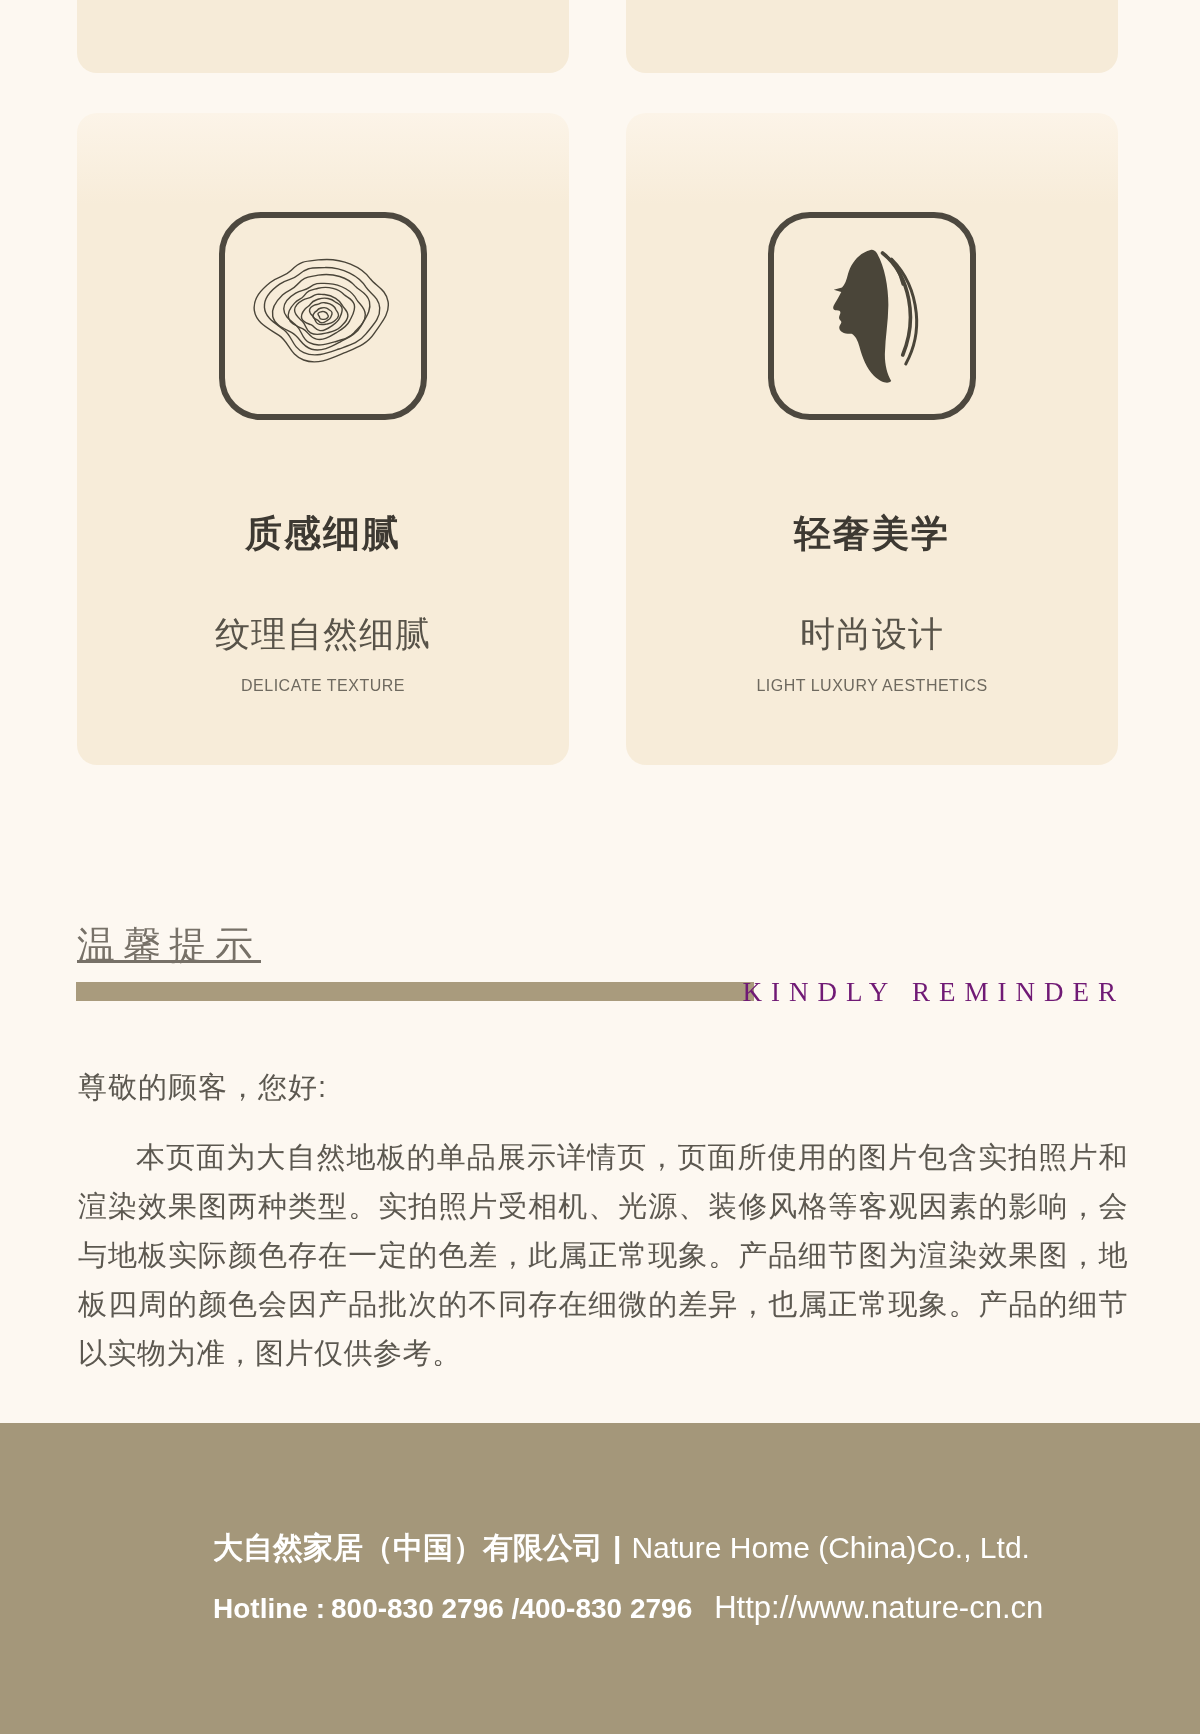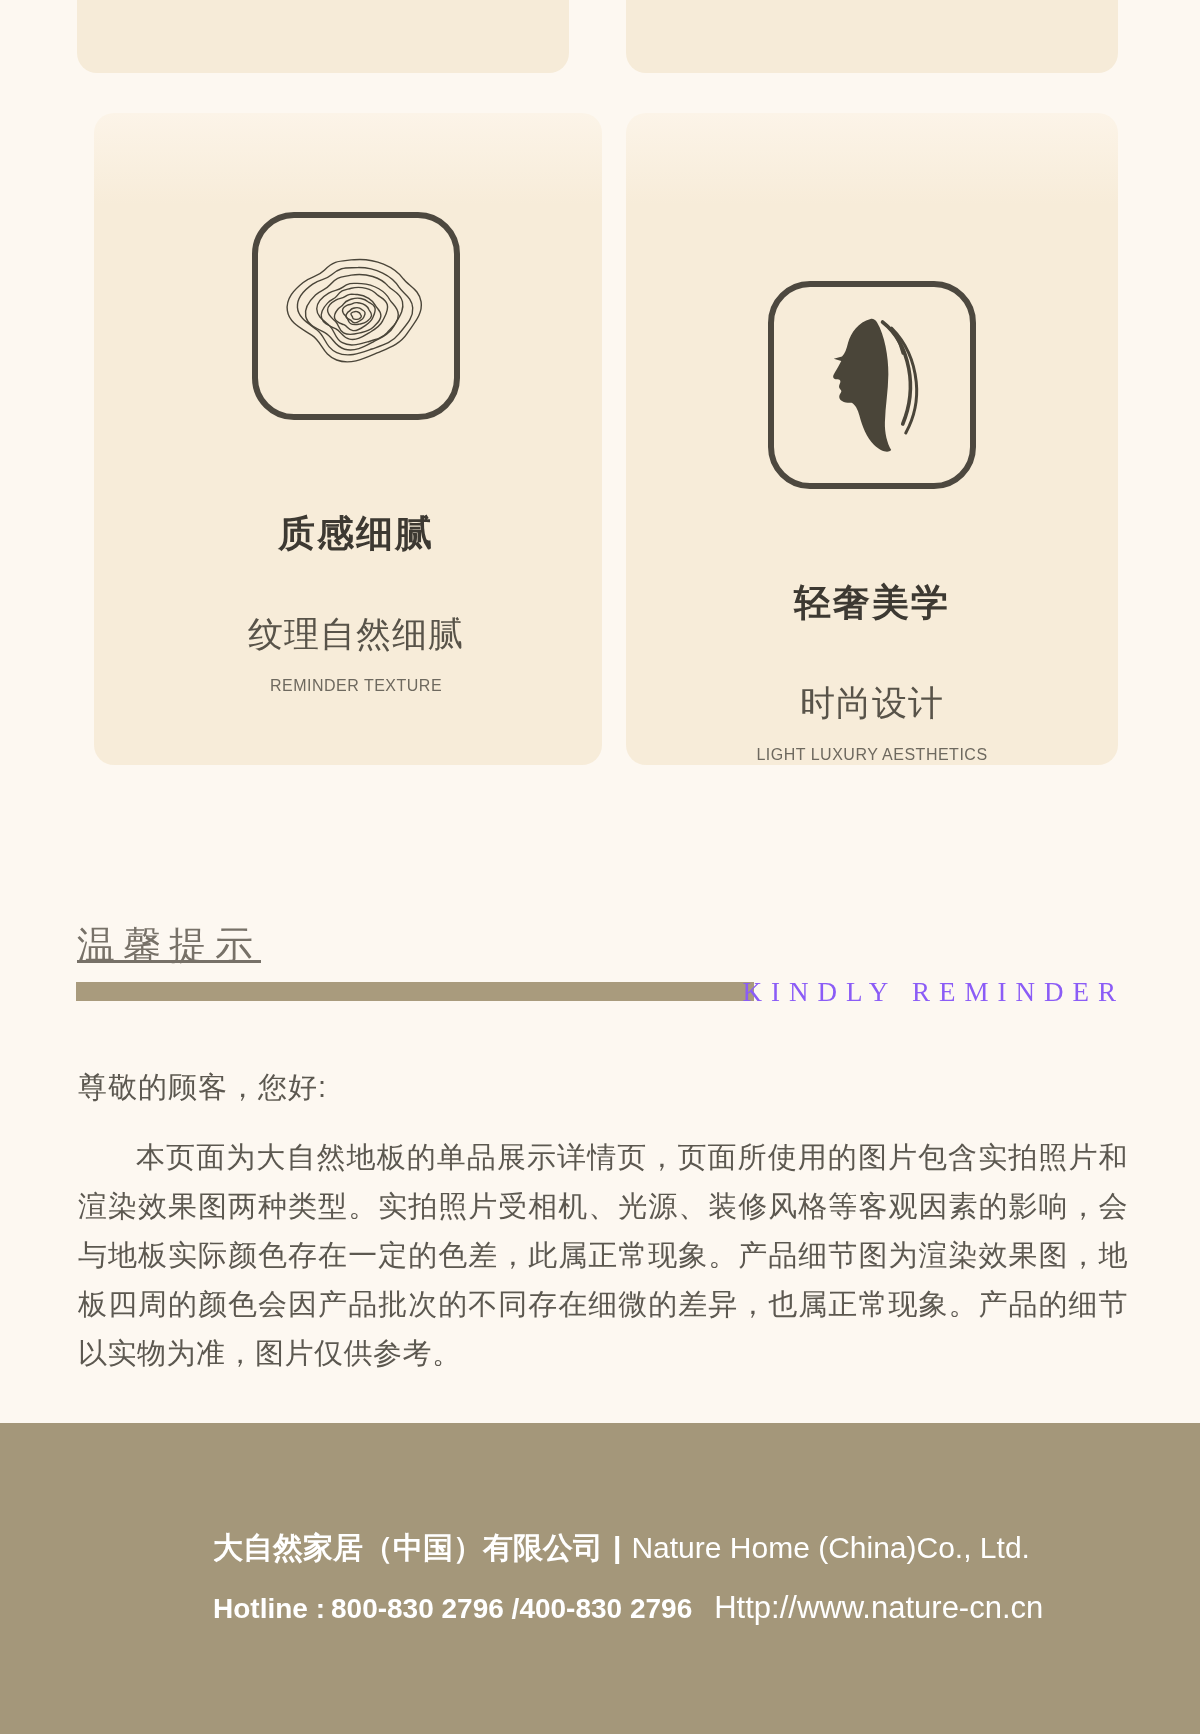--- a/index.html
+++ b/index.html
@@ -18,22 +18,22 @@
   .top-card.tc-left{left:77px;width:492px;}
   .top-card.tc-right{left:626px;width:492px;}
 
   
   .feature-card{
     position:absolute;top:113px;width:492px;height:652px;
     border-radius:20px;
     background:linear-gradient(180deg,#fcf4e8 0%,#f7ecd9 14%,#f7ecd9 100%);
     display:flex;flex-direction:column;align-items:center;
   }
-  .feature-card.fc-left{left:94px;padding-left:16px;}
-  .feature-card.fc-right{left:626px;justify-content:flex-end;}
+  .feature-card.fc-left{left:77px;}
+  .feature-card.fc-right{left:626px;}
   .icon-frame{
     margin-top:99px;width:208px;height:208px;box-sizing:border-box;
     border:6px solid #4d483f;border-radius:42px;
     display:flex;align-items:center;justify-content:center;
   }
   .feature-title{
     margin-top:92px;font-size:37px;line-height:44px;font-weight:700;
     color:#3d3932;letter-spacing:2px;
   }
   .feature-sub{
@@ -51,21 +51,21 @@
     font-size:38px;line-height:46px;font-weight:400;
     color:#777168;letter-spacing:8px;text-decoration:underline;
   }
   .reminder-bar{
     position:absolute;left:76px;top:982px;width:678px;height:19px;
     background:#a99b7d;
   }
   .reminder-en{
     position:absolute;top:977px;right:75px;
     font-family:"Liberation Serif","DejaVu Serif",serif;
-    font-size:27px;letter-spacing:9px;color:#8b5cf6;white-space:nowrap;
+    font-size:27px;letter-spacing:9px;color:#701a75;white-space:nowrap;
   }
   .greeting{
     position:absolute;left:78px;top:1068px;
     font-size:29px;color:#5c5850;letter-spacing:1px;
   }
   .body-para{
     position:absolute;left:78px;top:1133px;width:1050px;
     font-size:29px;line-height:49px;color:#5c5850;
     text-align:justify;text-indent:2em;letter-spacing:0.5px;
   }
@@ -105,21 +105,21 @@
         <use href="#ring" transform="translate(-2,1) scale(0.4) rotate(10)"></use>
         <use href="#ring" transform="scale(0.31) rotate(-12)"></use>
         <use href="#ring" transform="translate(1,-1) scale(0.22) rotate(14)"></use>
         <use href="#ring" transform="scale(0.145) rotate(-10)"></use>
         <use href="#ring" transform="scale(0.08) rotate(20)"></use>
       </g>
     </svg>
   </div>
   <div class="feature-title">质感细腻</div>
   <div class="feature-sub">纹理自然细腻</div>
-  <div class="feature-caption">REMINDER TEXTURE</div>
+  <div class="feature-caption">DELICATE TEXTURE</div>
 </div>
 
 <div class="feature-card fc-right">
   <div class="icon-frame">
     <svg viewBox="0 0 100 100" width="150" height="150" aria-hidden="true">
       <path fill="#4a4539" d="M49,6 C41,8 36,15 34,22 C33,26 32,29 30,31 L24.5,32.5 L29.5,34 C27.5,38 25.5,41 24.5,43 C23.5,45 24.5,46.2 26.5,46.2 C28.5,46.2 29.5,47 28.6,49 C27.8,50.8 27.8,51.8 28.8,52.8 C29.8,53.8 29.8,54.6 28.9,55.6 C27.7,57.2 27.9,59.4 30,60.6 C32,61.8 34.4,62 36.4,61.8 C38.8,63 40.6,66.4 41.6,70.4 C43.4,77.6 46.4,85 51.4,90 C55.8,94.2 60.6,95.6 62.8,93.4 C60,88.4 58.4,82 58.6,74.8 C58.9,64 60.8,54 60.9,43 C61,31 58.4,16.8 53.4,8.4 C52.2,6.4 50.6,5.6 49,6 Z"></path>
       <g fill="none" stroke="#4a4539" stroke-linecap="round">
         <path stroke-width="2.4" d="M57,8 C66,15 72,26 74.5,39 C77,52 75,65 70.5,76"></path>
         <path stroke-width="2" d="M63,12 C72,21 78,34 79.5,48 C80.8,61 78,72 72.5,82"></path>
         <path stroke-width="1.6" d="M59.5,10 C64.5,14 68.5,21 70.5,29"></path>

